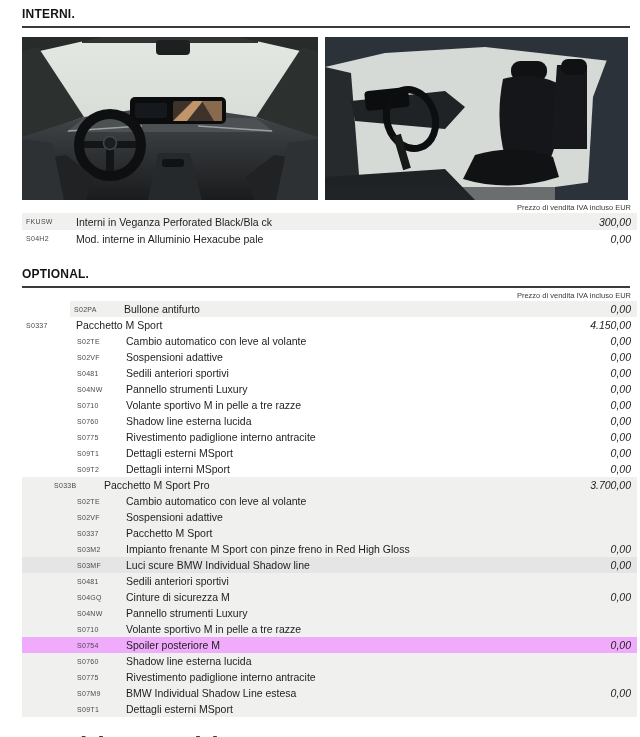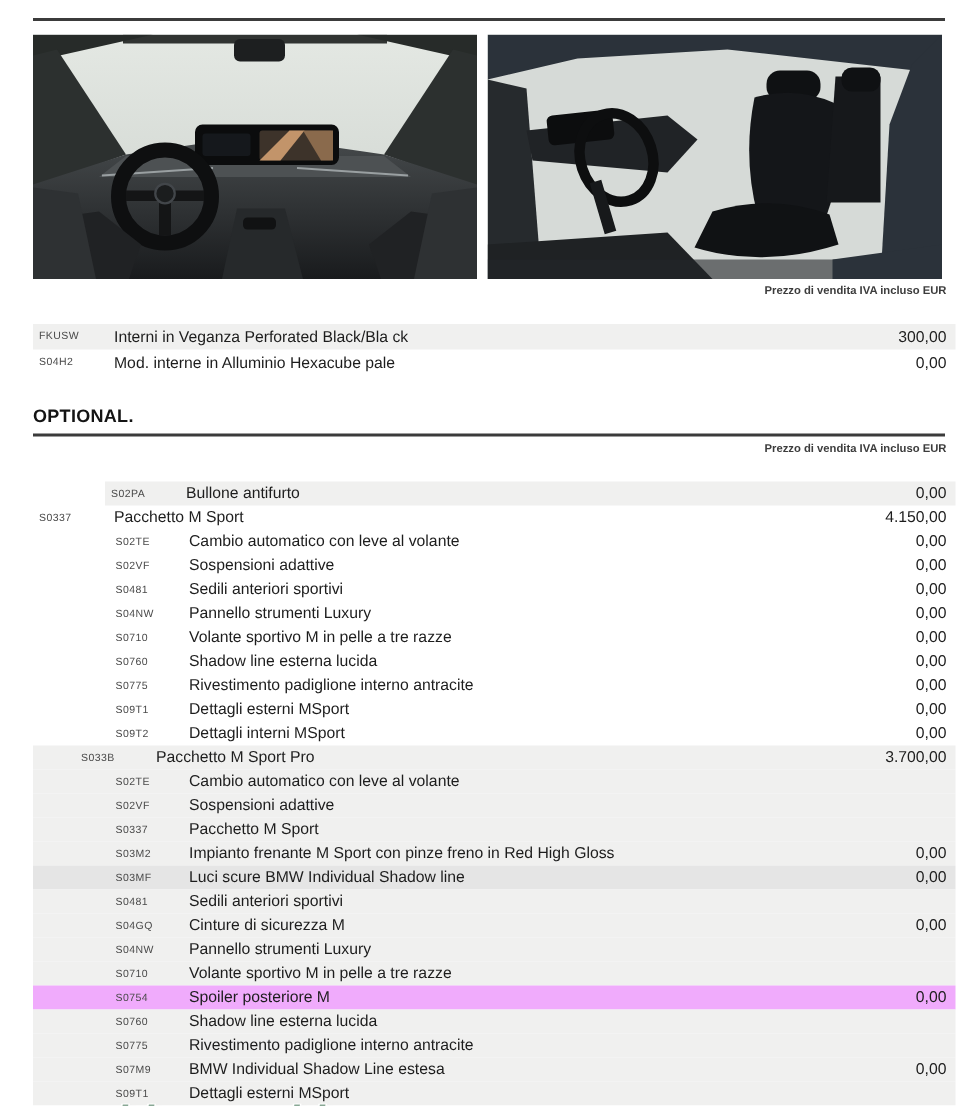--- a/index.html
+++ b/index.html
@@ -25,54 +25,55 @@
   .images-row {
     margin-left:22px; margin-top:9px;
     display:flex; gap:7px; height:163px;
   }
   .car-img { height:163px; overflow:hidden; background:#d6dad7; }
   .car-img.front { width:296px; }
   .car-img.side  { width:303px; }
   .car-img svg { display:block; }
 
   .price-header {
-    margin-right:9px; margin-top:3px; margin-bottom:17px;
-    text-align:right; font-size:7.5px; color:#3c3c3c; line-height:10px;font-weight:bold;
+    margin-right:9px; margin-top:3px; margin-bottom:0;
+    text-align:right; font-size:7.5px; color:#3c3c3c; line-height:10px;
   }
 
   .table { margin-left:22px; margin-right:3px; }
   .row { display:flex; align-items:center; height:16px;gap:11px; }
   .table.interni .row { height:17px; }
   .row.shaded { background:#f0f0ef; }
   .code {
     flex:0 0 39px; margin-left:4px;
     font-size:7px; color:#4a4a4a; letter-spacing:.3px; white-space:nowrap;
   }
   .row.sub .code { margin-left:55px; flex-basis:38px; }
   .lbl { flex:1; font-size:10.5px; color:#1d1d1d; white-space:nowrap; overflow:hidden; }
-  .price { font-size:10.5px; color:#1d1d1d; text-align:left; padding-right:6px; white-space:nowrap; }
+  .price { font-size:10.5px; color:#1d1d1d; text-align:left; padding-right:6px; white-space:nowrap;font-style:italic; }
 
   .gap-between-sections { height:20px; }
 
   .watermark {
     position:absolute; left:4px; top:692px;
     font-size:27px; font-weight:bold; font-style:italic; letter-spacing:1px;
     color:#14532d; white-space:nowrap;
     text-shadow:
       -1px -1px 0 #ffffff, 1px -1px 0 #ffffff,
       -1px  1px 0 #ffffff, 2px 2px 0 #f5f5f5,
       3px 3px 3px rgba(90,90,90,.55);
     margin-top: 40px;
   }
 </style>
 </head>
 <body>
 
 <div class="page">
 
+  <div class="section-title">INTERNI.</div>
   <div class="rule" style="border-color: rgb(59, 59, 59);"></div>
 
   <div class="images-row">
     <div class="car-img front">
       <svg viewBox="0 0 296 163" width="296" height="163">
         <defs>
           <linearGradient id="gSky" x1="0" y1="0" x2="0" y2="1">
             <stop offset="0" stop-color="#e4e8e3"></stop>
               <stop offset="1" stop-color="#ccd2cd"></stop>
           </linearGradient>

